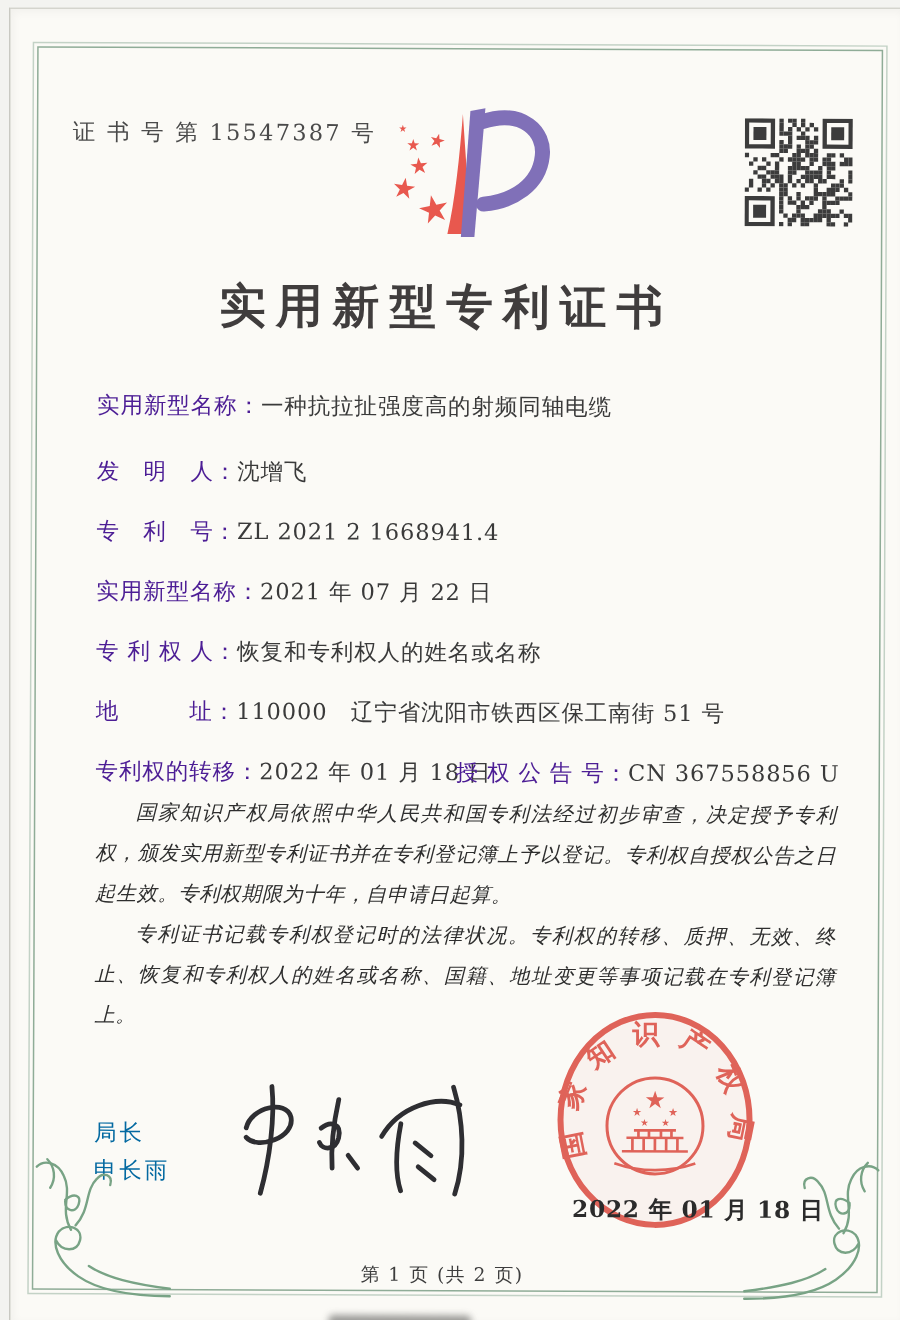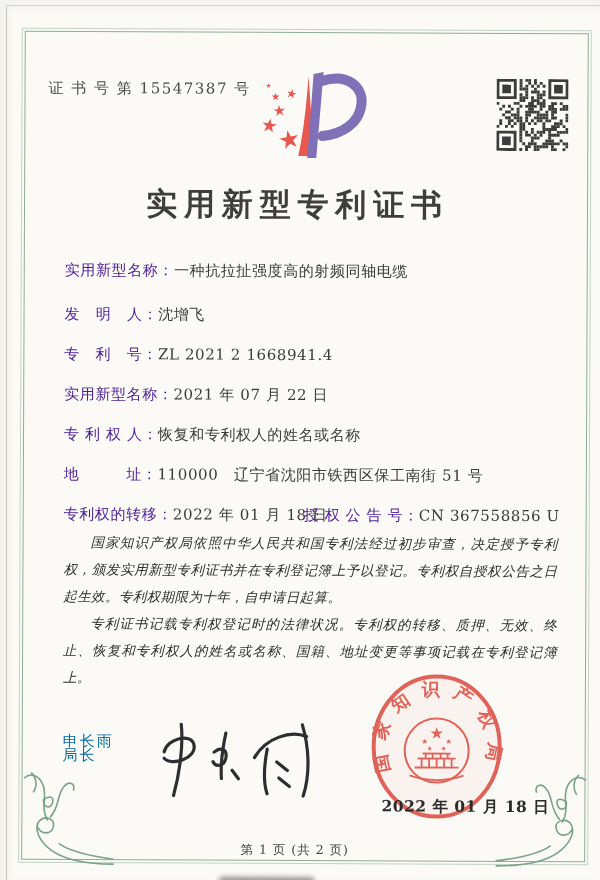--- a/index.html
+++ b/index.html
@@ -345,21 +345,21 @@
       <span class="lab">授 权 公 告 号：</span><span>CN 367558856 U</span>
     </span>
   </div>
 
   <div class="paras">
     <p>国家知识产权局依照中华人民共和国专利法经过初步审查，决定授予专利权，颁发实用新型专利证书并在专利登记簿上予以登记。专利权自授权公告之日起生效。专利权期限为十年，自申请日起算。</p>
     <p>专利证书记载专利权登记时的法律状况。专利权的转移、质押、无效、终止、恢复和专利权人的姓名或名称、国籍、地址变更等事项记载在专利登记簿上。</p>
   </div>
 
   <div class="director" style="top:741px">局长</div>
-  <div class="director" style="top:727px">申长雨</div>
+  <div class="director" style="top:766px">申长雨</div>
 
   <svg class="sig" viewBox="0 0 160 78">
     <g fill="none" stroke="#2e2e32" stroke-width="3" stroke-linecap="round">
       <path d="M24,5 C26,24 23,50 17,72"></path>
       <path d="M8,31 C11,18 33,13 36,24 C39,37 15,45 8,37"></path>
       <path d="M66,13 C63,27 61,41 62,56"></path>
       <path d="M55,31 C61,26 68,28 66,37 C64,45 56,45 54,40"></path>
       <path d="M72,48 l6,8"></path>
       <path d="M93,36 C104,17 127,10 142,16"></path>
       <path d="M138,5 C144,25 146,50 139,72"></path>

